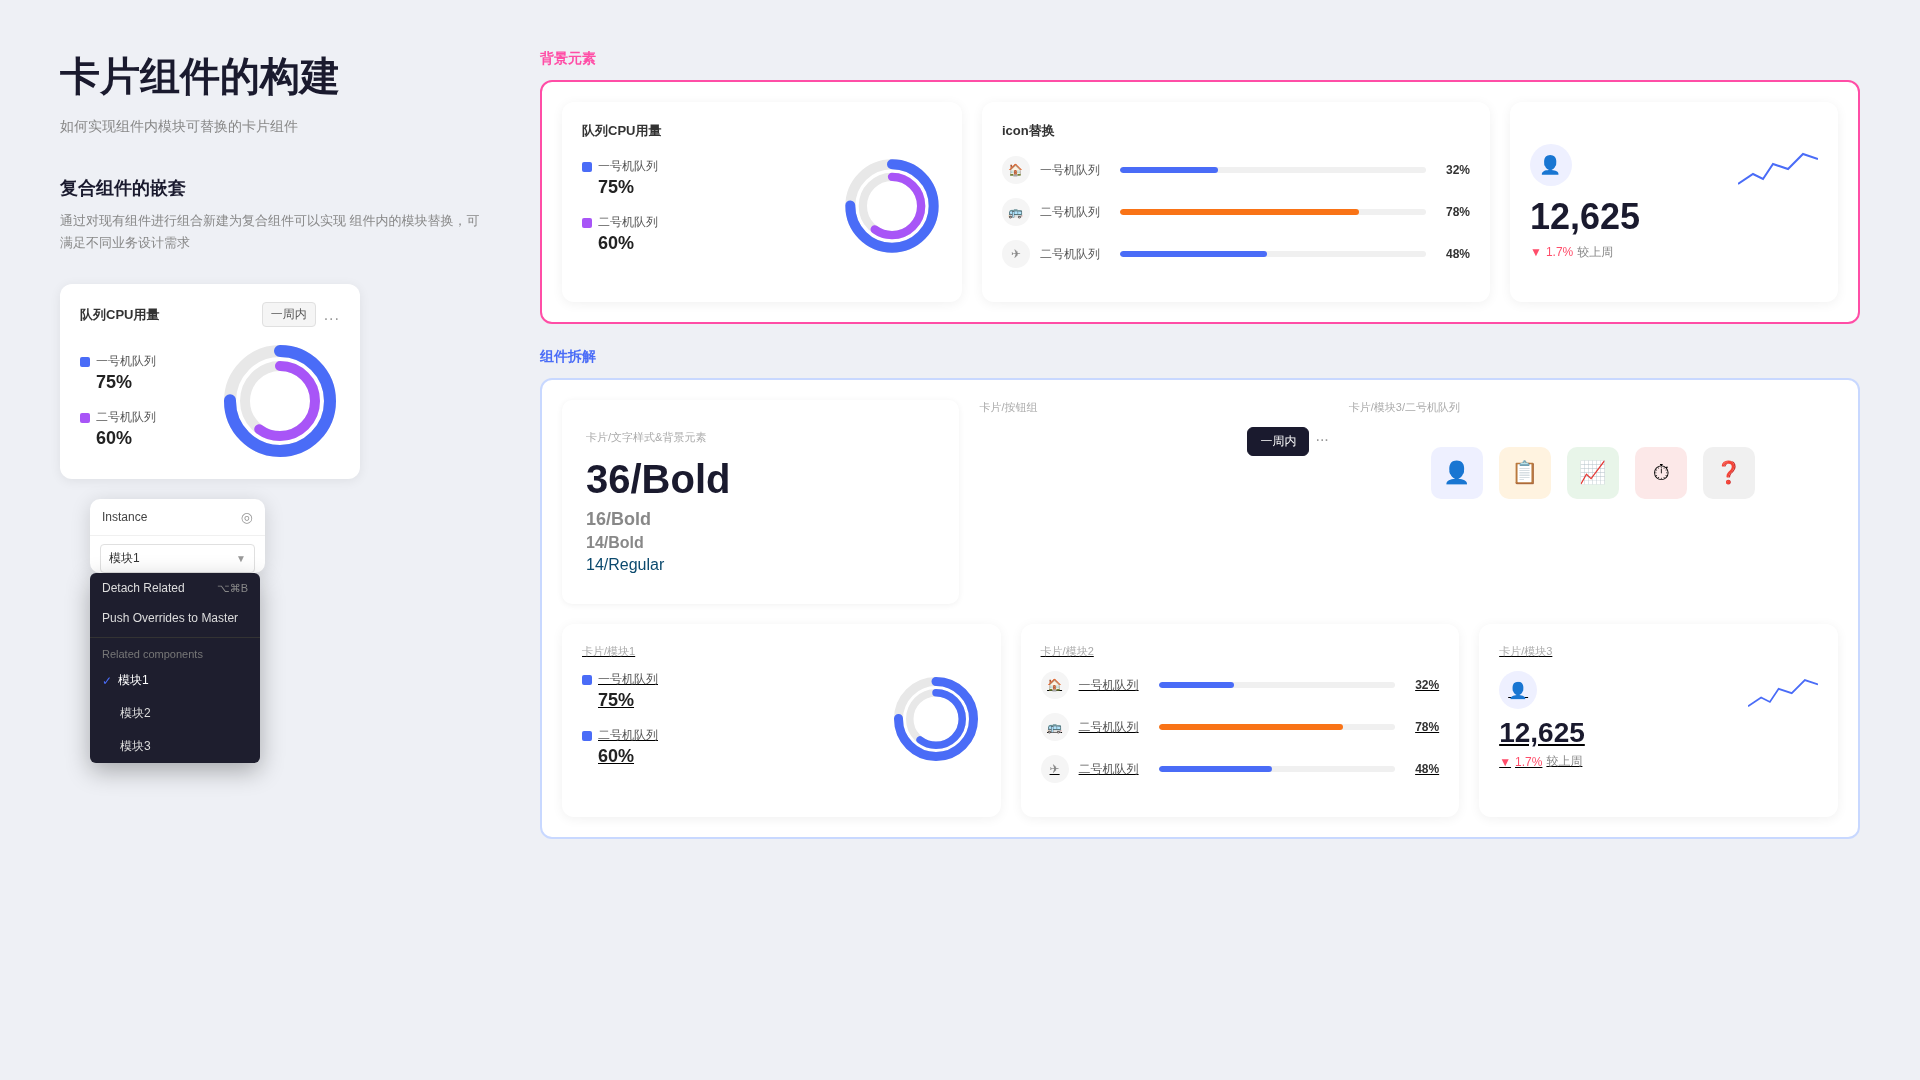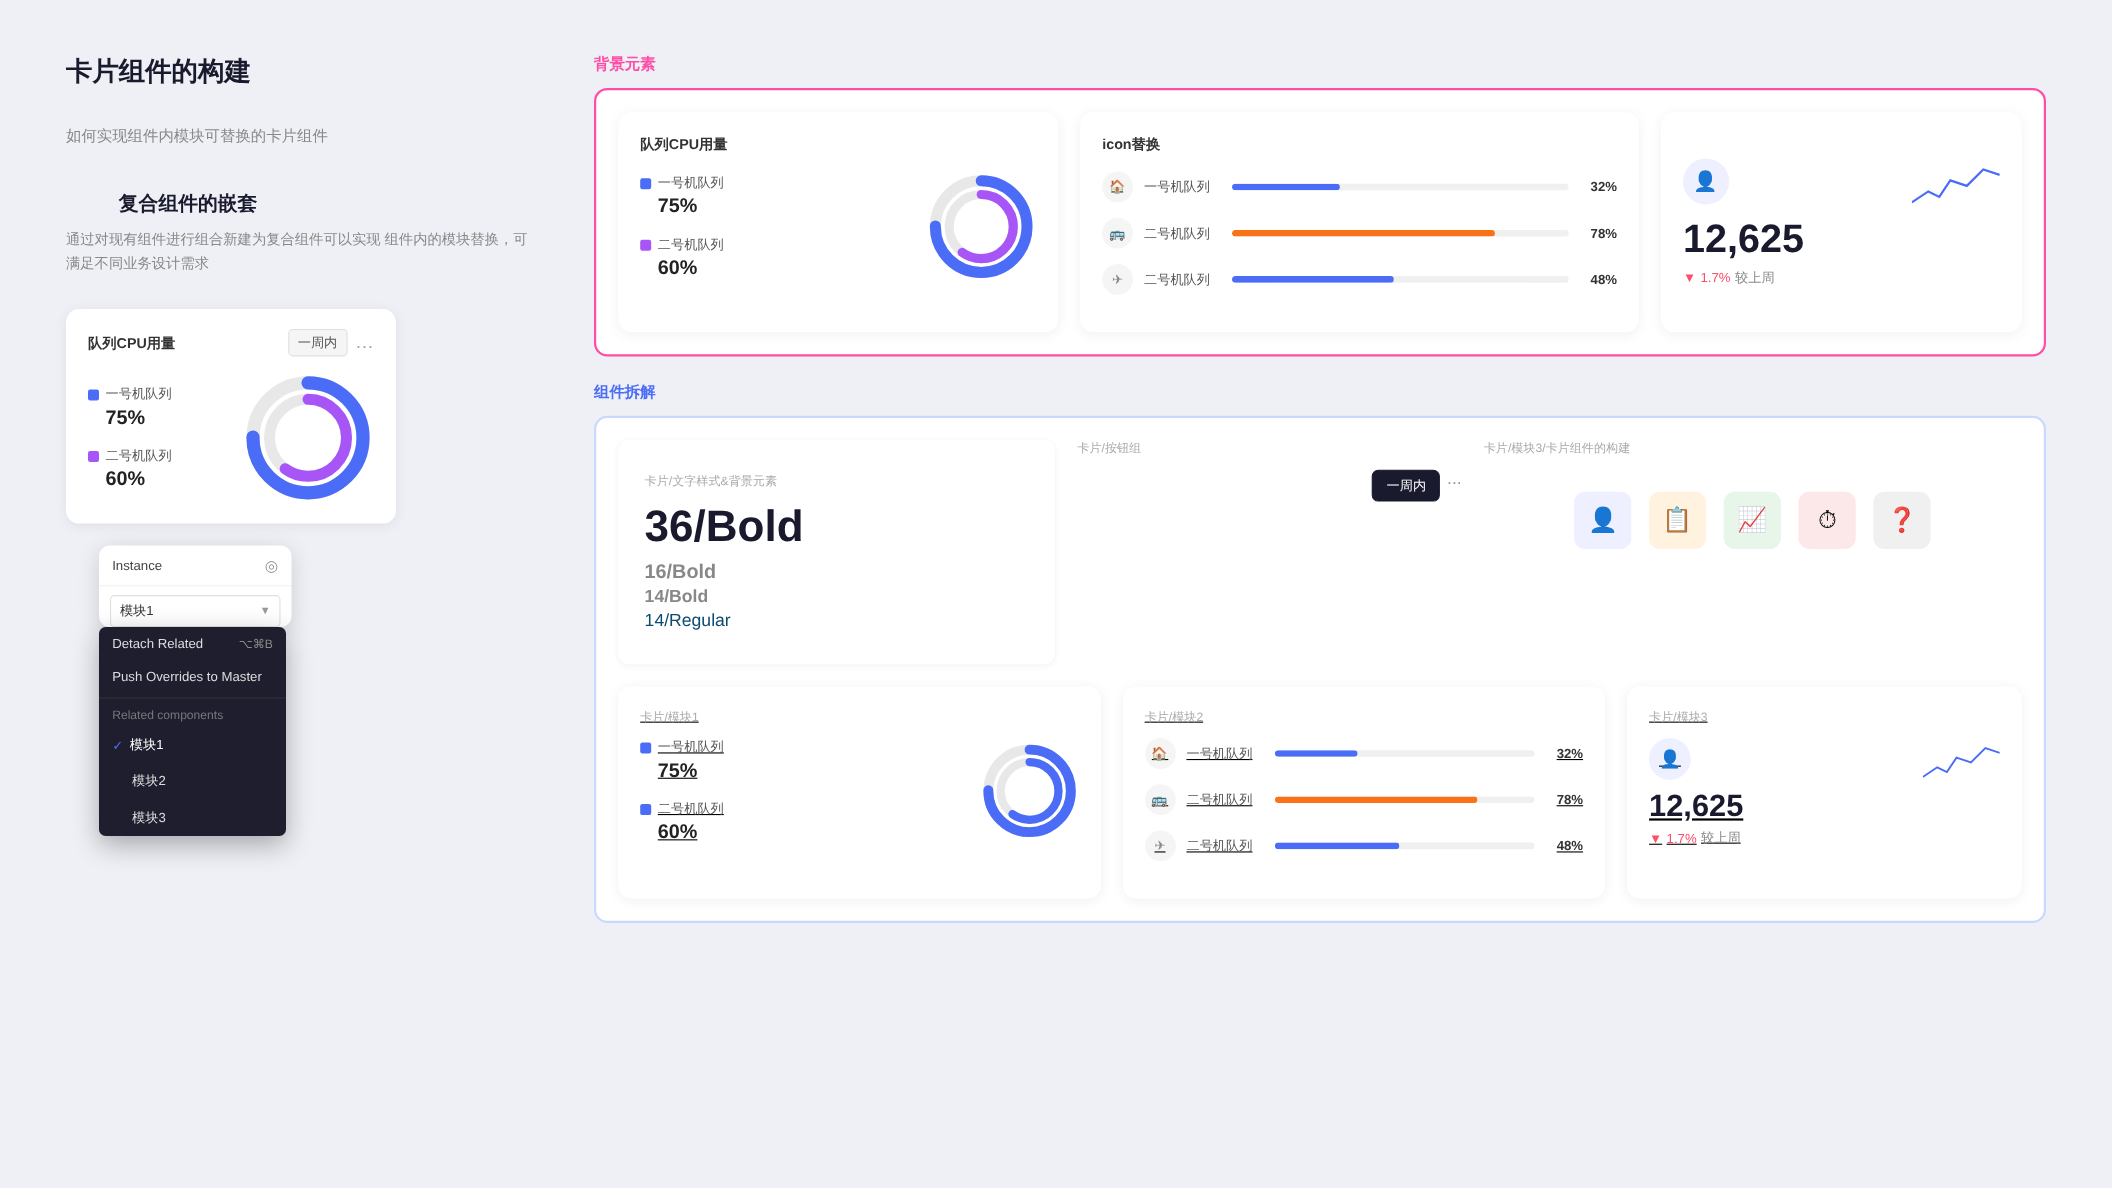--- a/index.html
+++ b/index.html
@@ -16,37 +16,36 @@
       min-height: 1080px;
       padding: 50px 60px;
       gap: 60px;
     }
     
     .left-panel {
       width: 420px;
       flex-shrink: 0;
     }
     .main-title {
-      font-size: 24px;
+      font-size: 40px;
       font-weight: 700;
       color: #1a1a2e;
-      margin-bottom: 34px;
+      margin-bottom: 16px;
       line-height: 1.3;
     }
     .main-subtitle {
       font-size: 14px;
       color: #888;
       margin-bottom: 40px;
     }
     .section-title {
       font-size: 18px;
       font-weight: 700;
       color: #1a1a2e;
       margin-bottom: 10px;
-      margin-left: 48px;
     }
     .section-desc {
       font-size: 13px;
       color: #888;
       line-height: 1.7;
       margin-bottom: 30px;
     }
     
     .mini-card {
       background: white;
@@ -647,21 +646,21 @@
             <div class="btn-card-header">
               <div></div>
               <div class="btn-group">
                 <button class="tab-btn active">一周内</button>
                 <span style="font-size:16px;color:#999;">...</span>
               </div>
             </div>
           </div>
 
           <div style="flex:1.4;min-width:0;">
-            <div class="card-sub-title">卡片/模块3/卡片组件的构建</div>
+            <div class="card-sub-title">卡片/模块3/二号机队列</div>
             <div class="icon-row">
               <div class="icon-btn blue-light">👤</div>
               <div class="icon-btn orange">📋</div>
               <div class="icon-btn green">📈</div>
               <div class="icon-btn red-light">⏱</div>
               <div class="icon-btn gray">❓</div>
             </div>
           </div>
         </div>
 

